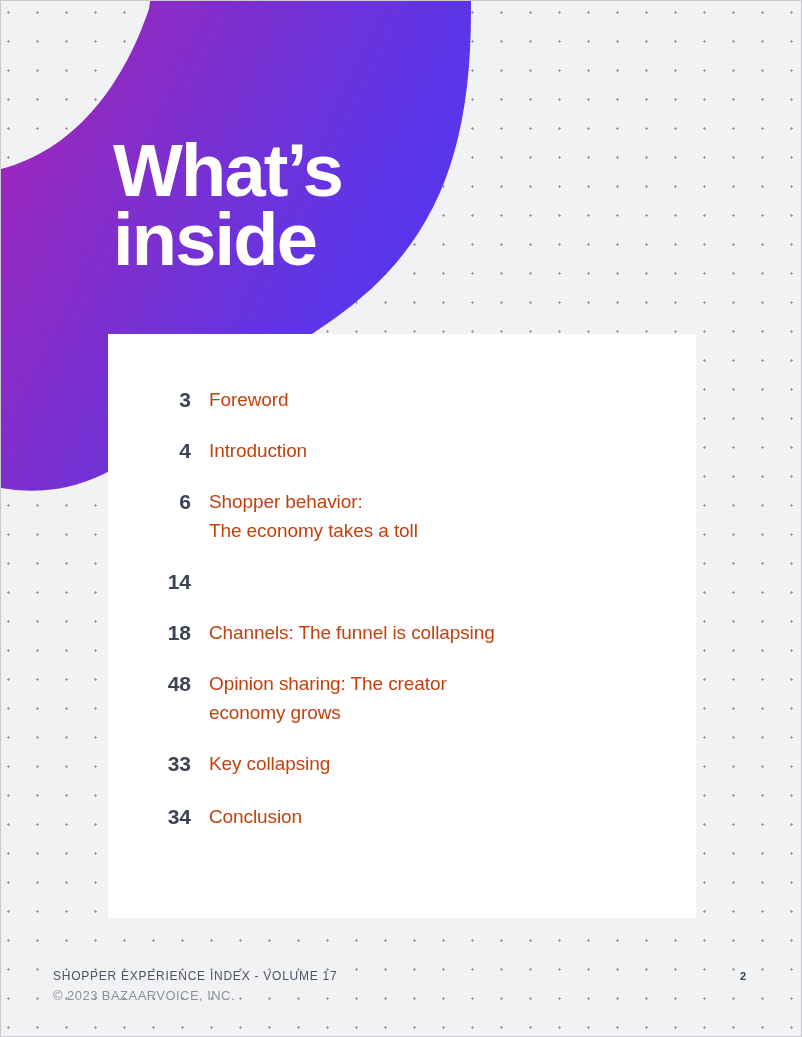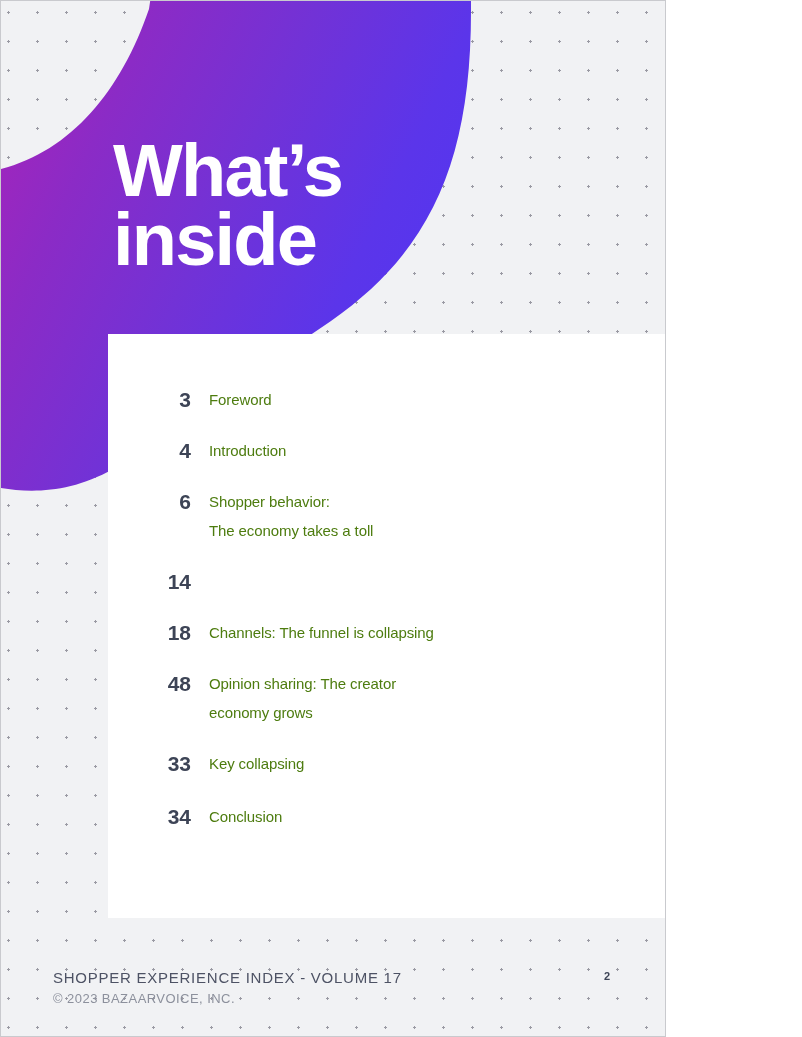--- a/index.html
+++ b/index.html
@@ -2,21 +2,21 @@
 <html><head>
 <meta charset="utf-8">
 <style>
   html, body {
     margin: 0;
     padding: 0;
     background: #ffffff;
   }
   .page {
     position: relative;
-    width: 666px;
+    width: 802px;
     height: 1037px;
     overflow: hidden;
     background: #f1f2f4;
     box-sizing: border-box;
     border: 1px solid #c9cace;
     font-family: "Liberation Sans", sans-serif;
   }
 
   
   .dots {
@@ -83,37 +83,37 @@
     flex: 0 0 45px;
     text-align: right;
     padding-right: 18px;
     box-sizing: border-box;
     font-size: 21px;
     font-weight: bold;
     color: #3d4456;
     line-height: 29px;
   }
   .toc-label {
-    font-size: 15px;
+    font-size: 19px;
     font-weight: normal;
-    color: #4d7c0f;
+    color: #c2410c;
     line-height: 29px;
     letter-spacing: -0.1px;
     white-space: pre-line;
   }
 
   
   .footer {
     position: absolute;
     left: 52px;
     top: 968px;
     z-index: 6;
   }
   .footer-title {
-    font-size: 15px;
+    font-size: 12px;
     letter-spacing: 0.75px;
     color: #4d5264;
     margin: 0 0 5px 0;
   }
   .footer-copy {
     font-size: 13px;
     letter-spacing: 0.45px;
     color: #8c909c;
     margin: 0;
   }

